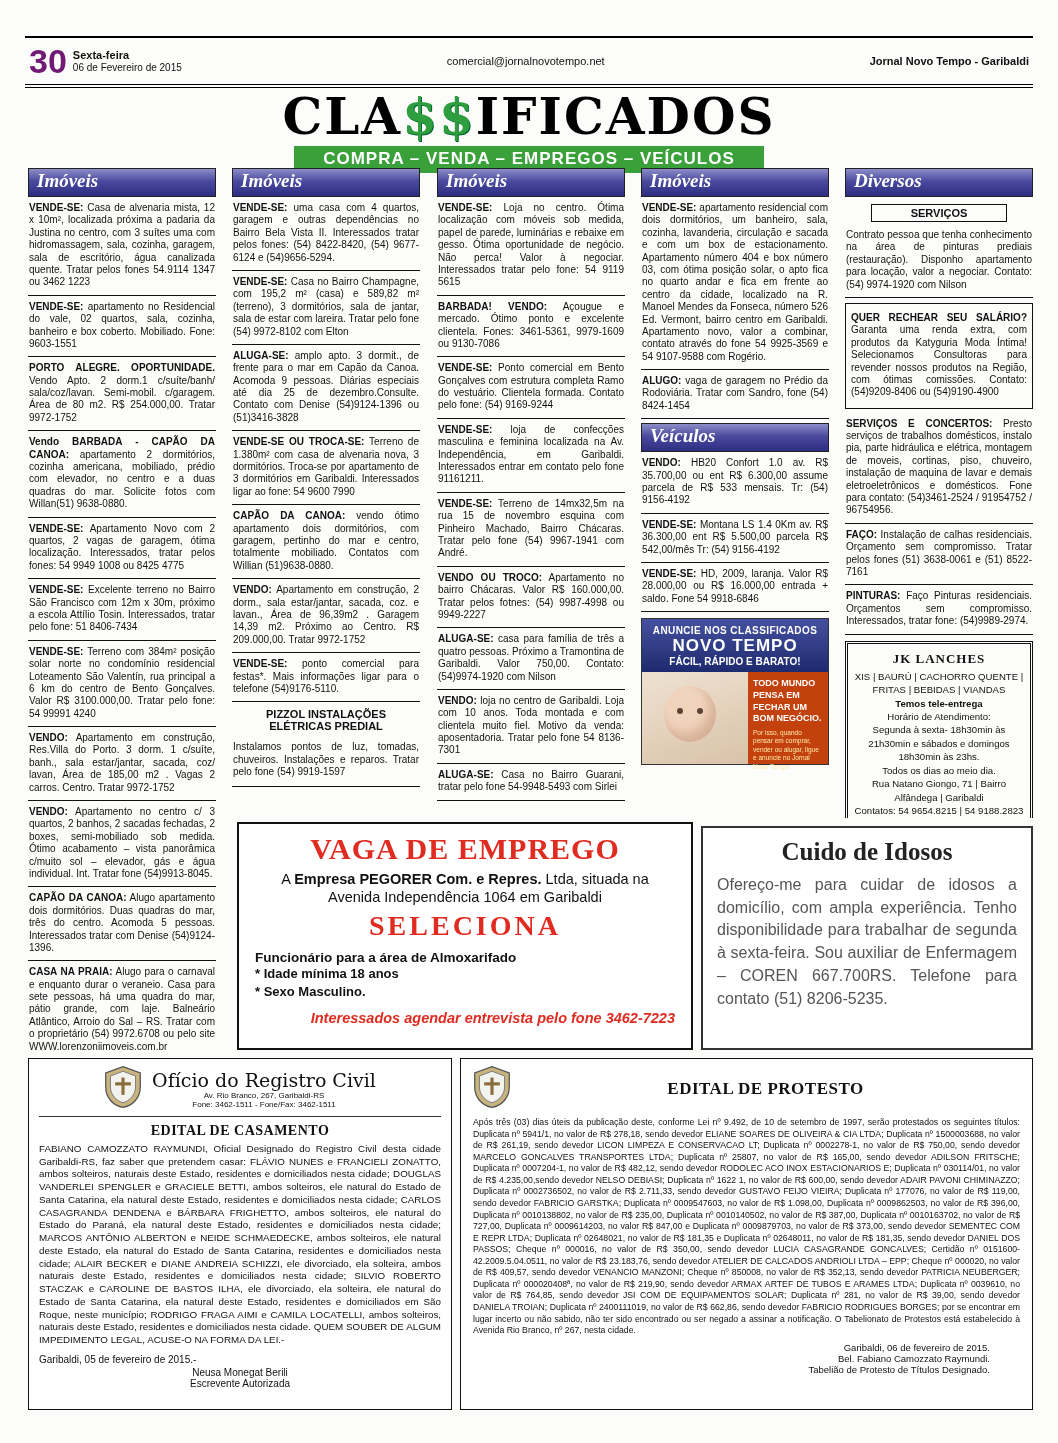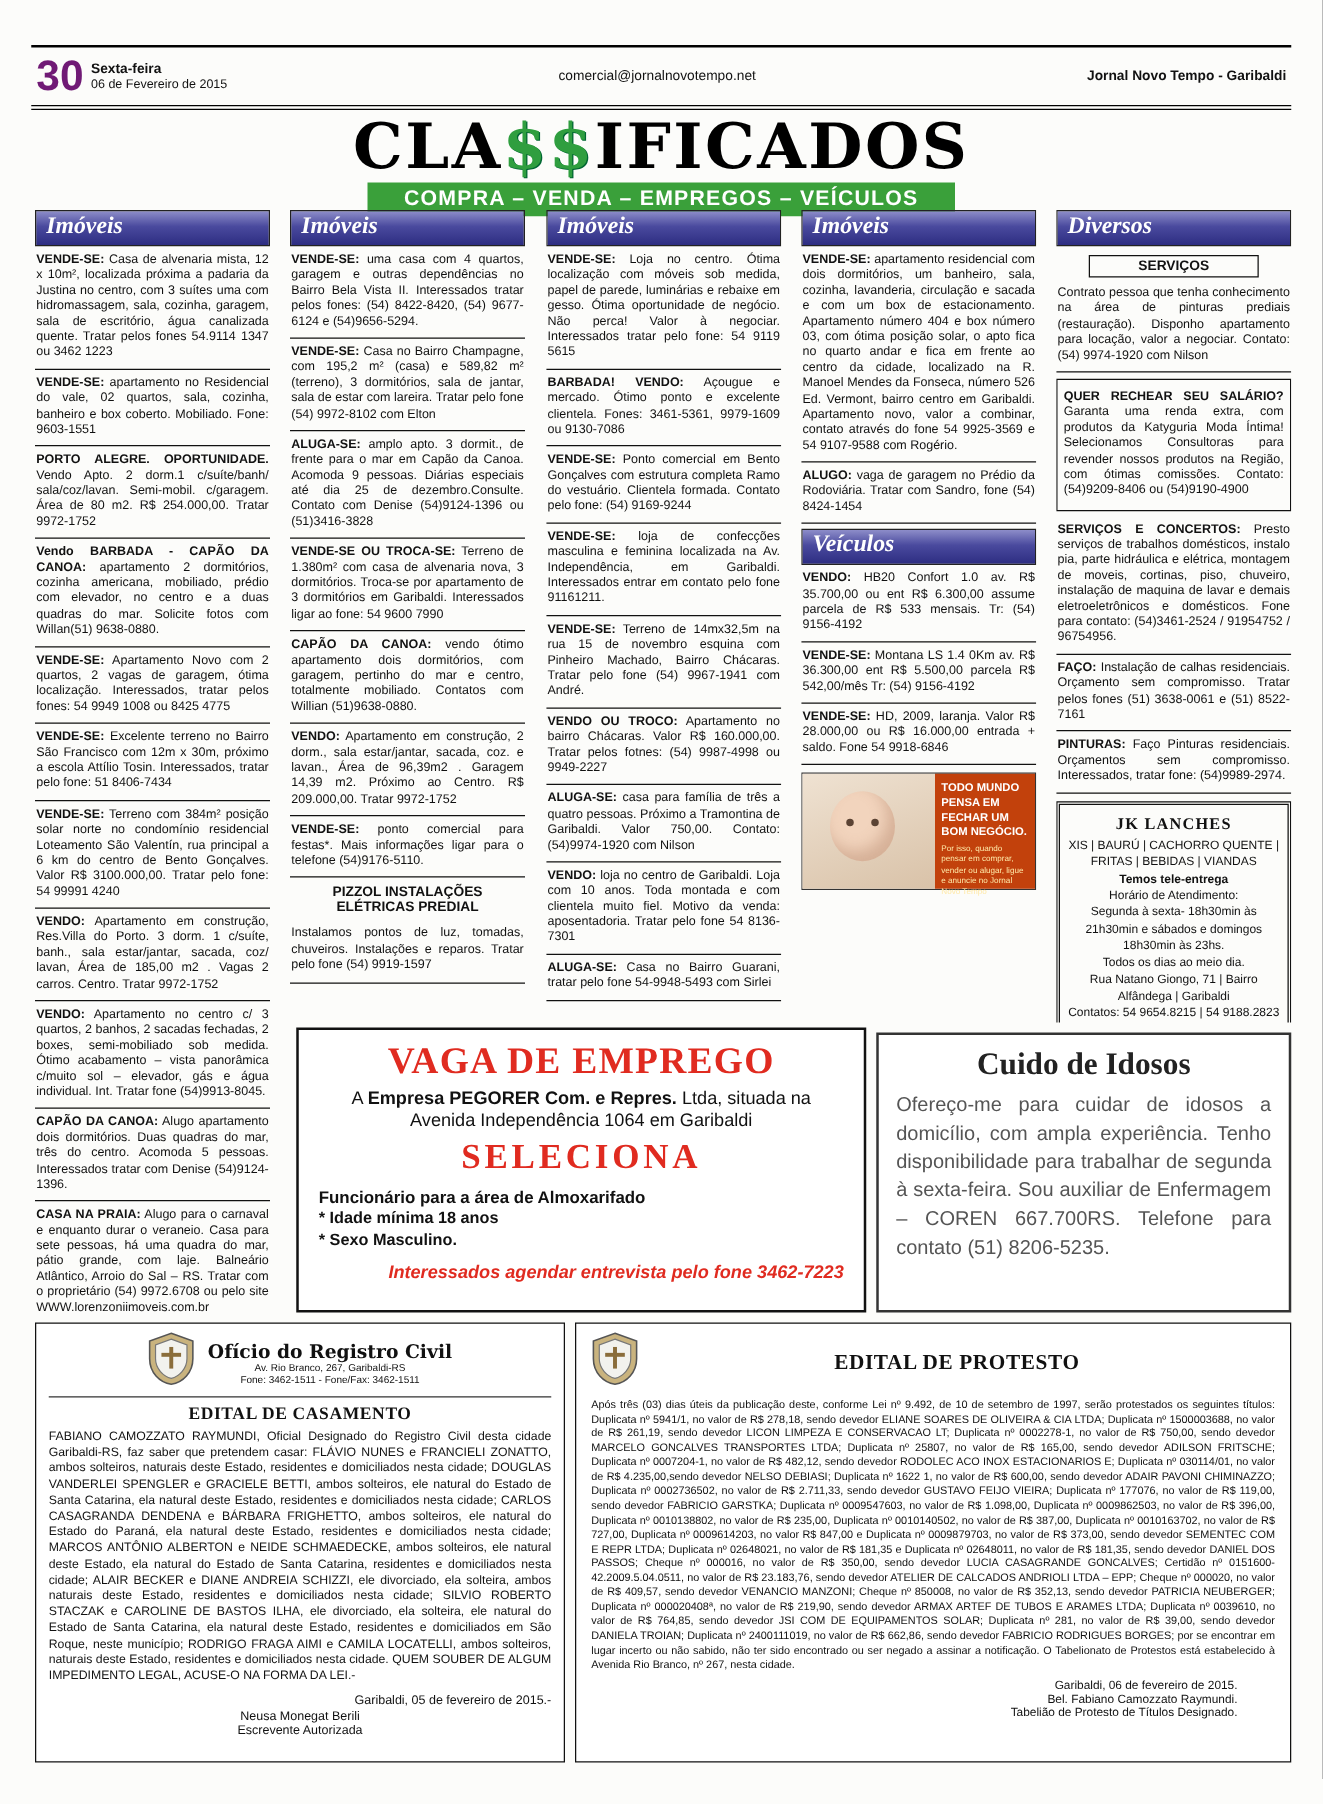--- a/index.html
+++ b/index.html
@@ -83,26 +83,26 @@
            background:#fff; padding:10px 14px; }
   .cuido h2 { font-family:"Liberation Serif", serif; font-size:25px; font-weight:bold; color:#222;
               text-align:center; margin-bottom:8px; }
   .cuido p { font-size:16px; color:#555; text-align:justify; line-height:1.42; }
 
   
   .registro { position:absolute; left:28px; top:1058px; width:424px; height:352px; border:1px solid #111;
               background:#fff; padding:6px 10px; }
   .reg-head { display:flex; align-items:center; justify-content:center; gap:10px; border-bottom:1px solid #333; padding-bottom:3px; }
   .reg-head-text { text-align:center; }
-  .reg-org { font-family:"DejaVu Serif", serif; font-weight:bold; font-size:15px; }
+  .reg-org { font-family:"DejaVu Serif", serif; font-weight:normal; font-size:19px; }
   .reg-addr { font-size:8px; }
   .reg-phone { font-size:8px; }
   .reg-title { text-align:center; font-family:"Liberation Serif", serif; font-weight:bold; font-size:14px; margin:6px 0 4px; letter-spacing:.5px; }
   .reg-body { font-size:9.8px; text-align:justify; line-height:1.3; }
-  .reg-date { text-align:right; font-size:10px; margin-top:7px; }
+  .reg-date { text-align:left; font-size:10px; margin-top:7px; }
   .reg-sig  { text-align:center; font-size:10px; margin-top:2px; }
   .reg-role { text-align:center; font-size:10px; }
 
   .protesto { position:absolute; left:460px; top:1058px; width:573px; height:352px; border:1px solid #111;
               background:#fff; padding:6px 12px; }
   .pro-head { display:flex; align-items:center; gap:0; }
   .pro-title { flex:1; text-align:center; font-family:"Liberation Serif", serif; font-weight:bold; font-size:17px; letter-spacing:.5px; }
   .pro-body { font-size:8.7px; text-align:justify; line-height:1.33; margin-top:4px; }
   .pro-date, .pro-sig, .pro-role { text-align:right; font-size:9.5px; padding-right:30px; }
   .pro-date { margin-top:5px; }
@@ -218,20 +218,25 @@
     <div class="colhead second">Veículos</div>
     <div>
 
         <p class="ad"><b class="lead">VENDO:</b> <span>HB20 Confort 1.0 av. R$ 35.700,00 ou ent R$ 6.300,00 assume parcela de R$ 533 mensais. Tr: (54) 9156-4192</span></p>
 
         <p class="ad"><b class="lead">VENDE-SE:</b> <span>Montana LS 1.4 0Km av. R$ 36.300,00 ent R$ 5.500,00 parcela R$ 542,00/mês Tr: (54) 9156-4192</span></p>
 
         <p class="ad"><b class="lead">VENDE-SE:</b> <span>HD, 2009, laranja. Valor R$ 28.000,00 ou R$ 16.000,00 entrada + saldo. Fone 54 9918-6846</span></p>
       </div>
     <div class="anuncie">
+      <div class="anuncie-top">
+        <div class="l1">ANUNCIE NOS CLASSIFICADOS</div>
+        <div class="l2">NOVO TEMPO</div>
+        <div class="l3">FÁCIL, RÁPIDO E BARATO!</div>
+      </div>
       <div class="anuncie-mid">
         <div class="photo">
             <div class="face"></div>
           </div>
         <div class="side">
           <div class="side-big">TODO MUNDO PENSA EM FECHAR UM BOM NEGÓCIO.</div>
           <div class="side-small">Por isso, quando pensar em comprar, vender ou alugar, ligue e anuncie no Jornal Novo Tempo</div>
         </div>
       </div>
 

